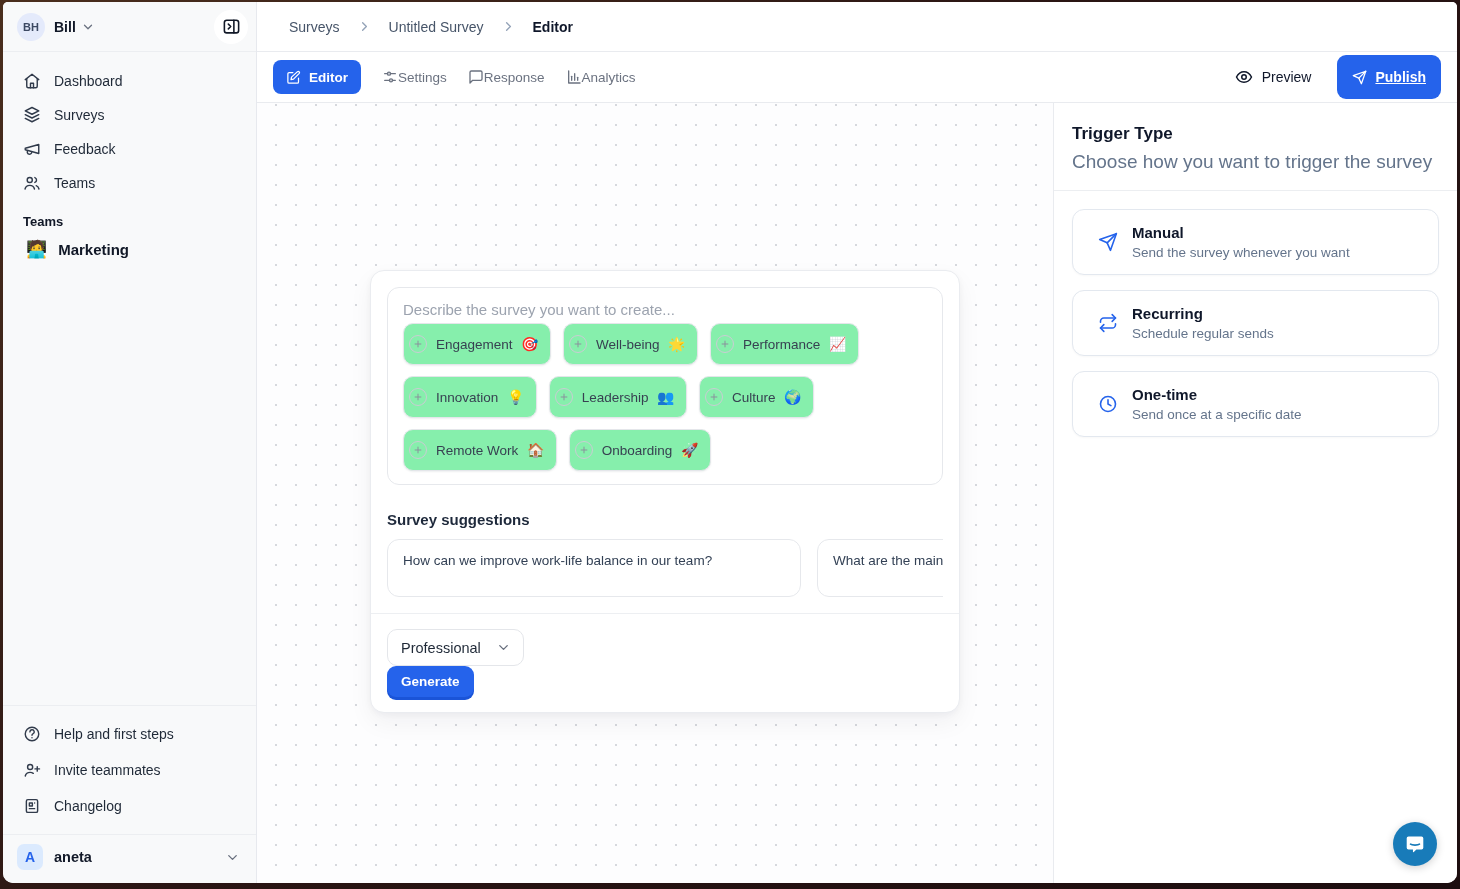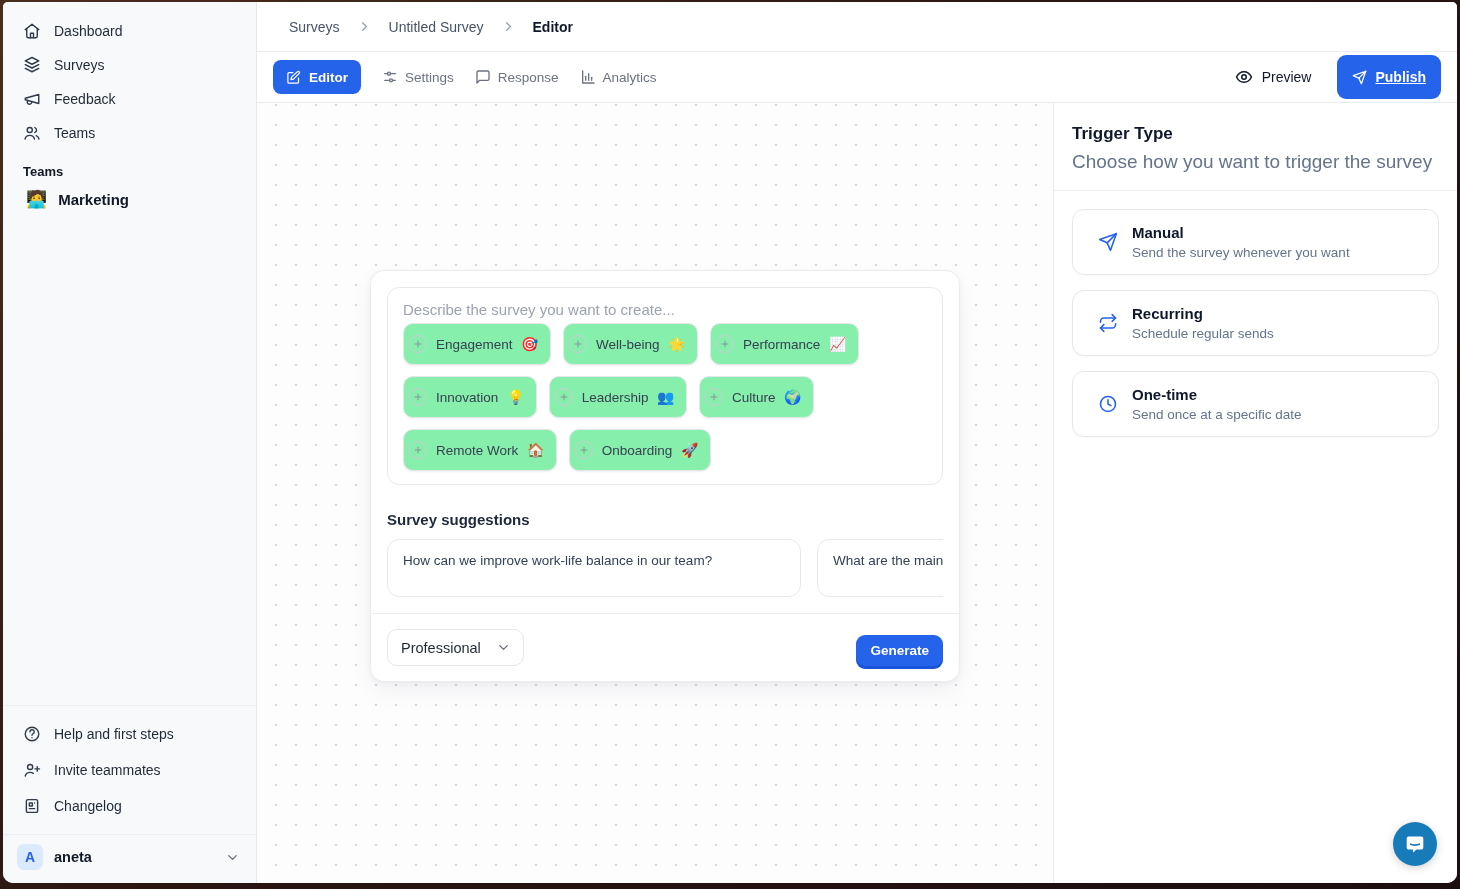--- a/index.html
+++ b/index.html
@@ -71,21 +71,21 @@
   .crumb-sep { color:#94a3b8; }
   .tabbar {
     height:51px; flex:none; background:#fff; border-bottom:1px solid #e9ebef;
     display:flex; align-items:center; padding:0 16px;
   }
   .tab-active {
     display:flex; align-items:center; gap:8px; height:34px; padding:0 13px;
     background:#2563eb; color:#fff; border-radius:8px; font-size:13.5px; font-weight:700; cursor:pointer;
   }
   .tab {
-    display:flex; align-items:center; gap:7px; margin-left:21px;
+    display:flex; align-items:center; margin-left:21px;
     color:#6b7280; font-size:13.5px; font-weight:500; cursor:pointer;
   }
   .tab-right { margin-left:auto; display:flex; align-items:center; }
   .preview-btn { display:flex; align-items:center; gap:9px; color:#0f172a; font-size:14px; font-weight:500; cursor:pointer; }
   .publish-btn {
     margin-left:26px; display:flex; align-items:center; gap:8px; height:44px; padding:0 15px;
     background:#2563eb; color:#fff; border:none; border-radius:9px; font-size:14px; font-weight:700;
     font-family:inherit; cursor:pointer;text-decoration:underline;
   }
   .content { flex:1; display:flex; min-height:0; }
@@ -122,21 +122,21 @@
   .suggestions { padding:10px 16px 16px; }
   .sugg-title { font-size:15px; font-weight:700; color:#1e293b; margin-bottom:11px; }
   .sugg-row { display:flex; gap:16px; flex-wrap:nowrap; overflow:hidden; }
   .sugg-card {
     flex:none; width:414px; height:58px; border:1px solid #e6e8ec; border-radius:12px;
     background:#fff; padding:13px 15px; cursor:pointer;
   }
   .sugg-text { font-size:13.5px; color:#334155; white-space:nowrap; overflow:hidden; }
   .composer-footer {
     border-top:1px solid #edeff2; padding:15px 16px;
-    display:flex; align-items:flex-end; justify-content:space-between;
+    display:flex; align-items:flex-start; justify-content:space-between;flex-direction:column;
   }
   .tone-select {
     display:flex; align-items:center; gap:15px; height:37px; padding:0 12px 0 13px;
     border:1px solid #e4e6ea; border-radius:10px; background:#fff;
     font-size:14.5px; font-weight:500; color:#1f2937; cursor:pointer;
   }
   .tone-select .chev { color:#6b7280; }
   .generate-btn {
     height:31px; padding:0 14px; background:#2563eb; color:#fff; border:none; border-radius:9px;
     font-size:13.5px; font-weight:700; font-family:inherit; cursor:pointer;
@@ -162,20 +162,38 @@
     background:#187bb9; display:flex; align-items:center; justify-content:center;
     box-shadow:0 2px 8px rgba(0,0,0,.18); cursor:pointer;
   }
 </style>
 </head>
 <body>
 
 <div class="window">
 
   <aside class="sidebar">
+    <div class="sb-header">
+      <div class="avatar-bh">BH</div>
+      <span class="ws-name">Bill</span>
+      <span class="chev">
+        <svg width="14" height="14" viewBox="0 0 24 24" fill="none" stroke="currentColor" stroke-width="2.2" stroke-linecap="round" stroke-linejoin="round">
+            <path d="M6 9l6 6 6-6"></path>
+          </svg>
+      </span>
+      <div class="collapse-btn">
+        <span>
+          <svg width="19" height="19" viewBox="0 0 24 24" fill="none" stroke="currentColor" stroke-width="2" stroke-linecap="round" stroke-linejoin="round">
+              <rect x="3" y="4" width="18" height="16" rx="3"></rect>
+              <line x1="15" y1="4" x2="15" y2="20"></line>
+              <path d="M8 9l3 3-3 3"></path>
+            </svg>
+        </span>
+      </div>
+    </div>
 
     <nav class="sb-nav">
       <div class="sb-item">
         <span class="ic">
           <svg width="18" height="18" viewBox="0 0 24 24" fill="none" stroke="currentColor" stroke-width="1.9" stroke-linecap="round" stroke-linejoin="round">
               <path d="M3 10.2 12 3l9 7.2"></path>
               <path d="M5 8.8V19a2 2 0 0 0 2 2h10a2 2 0 0 0 2-2V8.8"></path>
               <path d="M10 21v-6h4v6"></path>
             </svg>
         </span>

